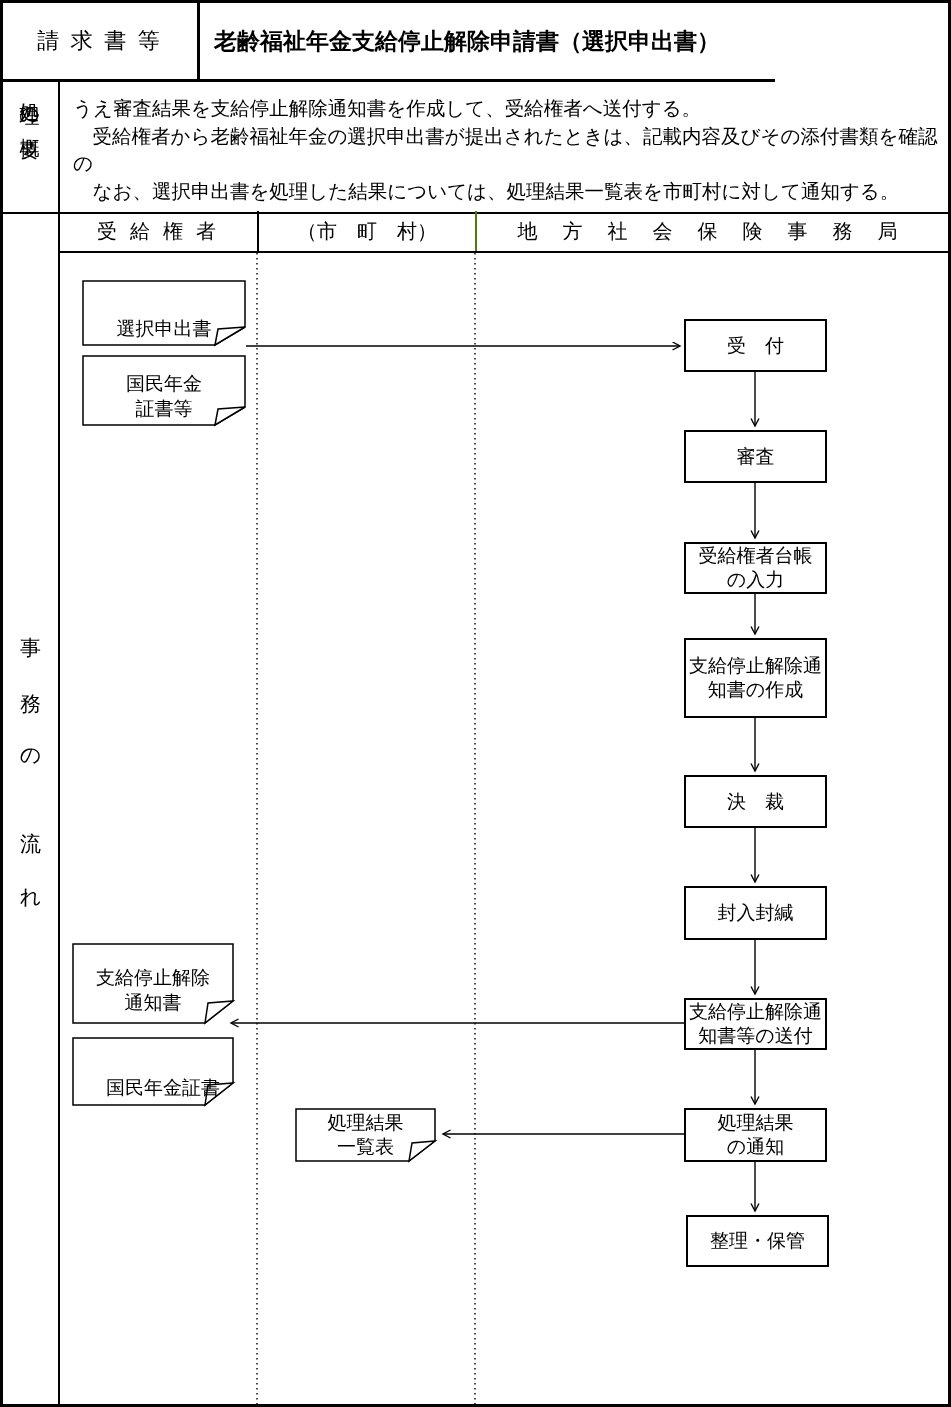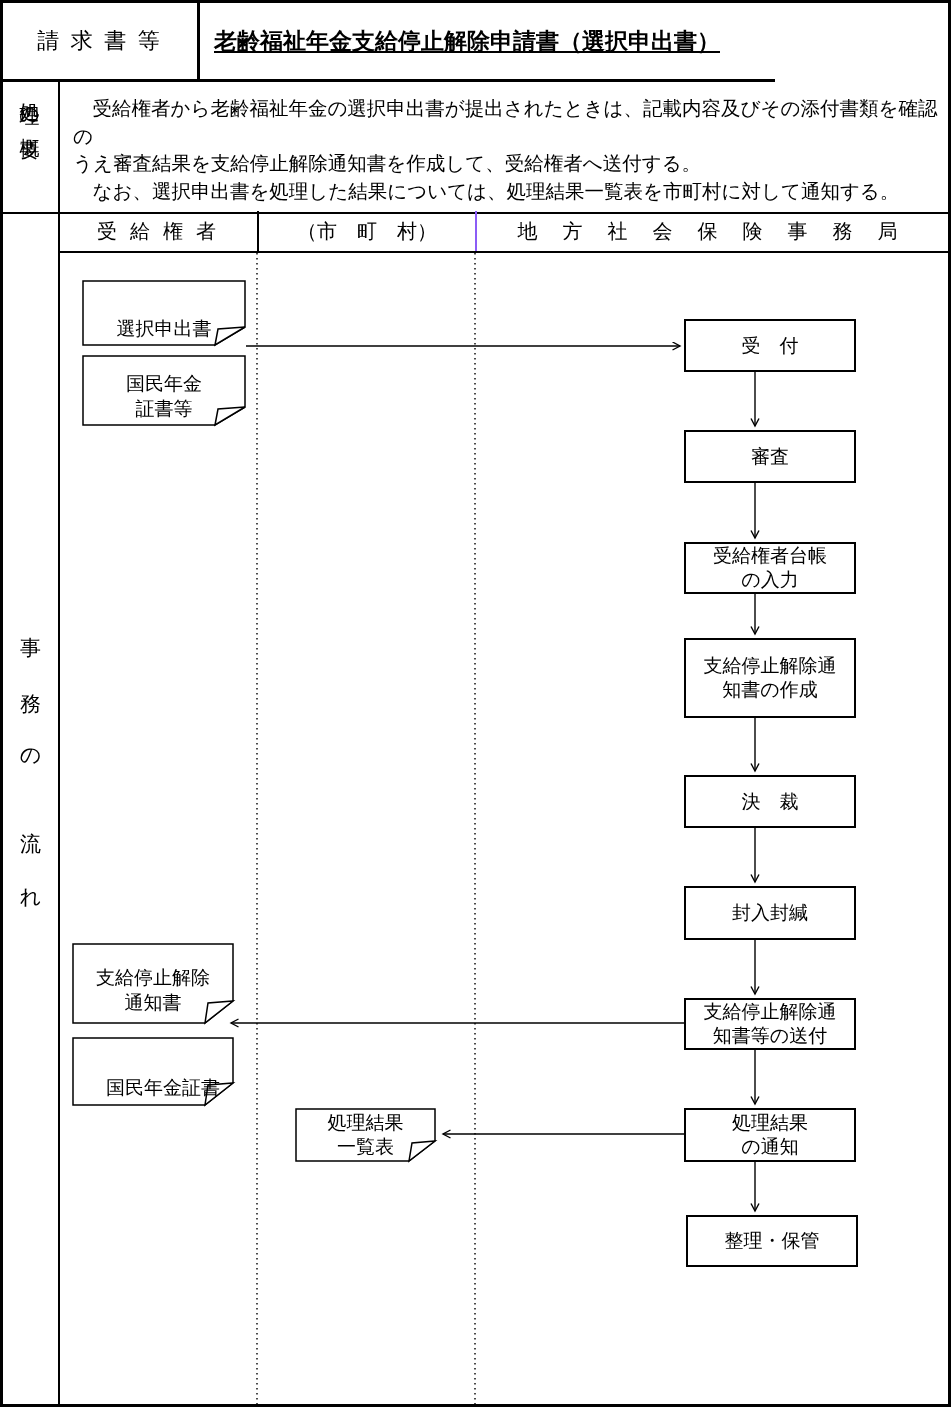--- a/index.html
+++ b/index.html
@@ -8,47 +8,47 @@
   .page {
     position:relative; width:951px; height:1407px; box-sizing:border-box;
     border:3px solid #000; background:#fff; overflow:hidden;
   }
   
   .banner { position:absolute; left:0; top:0; width:772px; height:76px;
     border-bottom:3px solid #000; display:flex;justify-content:center; }
   .banner-cat { width:194px; border-right:3px solid #000; display:flex;
     align-items:center; justify-content:center; font-size:22px; letter-spacing:3px; }
   .banner-title { flex:1; display:flex; align-items:center; padding-left:14px;
-    font-size:23px; font-weight:bold; font-family:"Liberation Sans","DejaVu Sans",sans-serif;text-decoration:underline; }
+    font-size:23px; font-weight:bold; font-family:"Liberation Sans","DejaVu Sans",sans-serif; }
   
   .summary-row { position:absolute; left:0; top:79px; width:945px; height:132px;
     box-sizing:border-box; border-bottom:2px solid #000; }
   .summary-label-cell { position:absolute; left:0; top:0; width:57px; height:100%;
     box-sizing:border-box; border-right:2px solid #000; }
   .v-label { writing-mode:vertical-rl; text-orientation:upright;
     position:absolute; left:50%; transform:translateX(-50%); }
   .summary-label-cell .v-label { top:5px; font-size:20px; letter-spacing:4px; }
   .summary-text { position:absolute; left:70px; top:13px; width:868px;
     font-size:19.5px; line-height:27.5px; }
   
   .colhead-row { position:absolute; left:57px; top:208px; width:888px; height:42px;
     box-sizing:border-box; border-bottom:2px solid #000; display:flex; }
   .colhead { display:flex; align-items:center; justify-content:center;
     font-size:20px; box-sizing:border-box; }
   .colhead.c1 { width:197px; letter-spacing:4px; }
   .colhead.c2 { width:218px; border-left:2px solid #000; }
-  .colhead.c3 { flex:1; border-left:2px solid #8b5cf6; letter-spacing:10px; }
+  .colhead.c3 { flex:1; border-left:2px solid #4d7c0f; letter-spacing:10px; }
   
   .flow-label-cell { position:absolute; left:0; top:208px; width:57px; height:1193px;
     box-sizing:border-box; border-right:2px solid #000; }
   .flow-label-cell .v-label { top:409px; font-size:21px; letter-spacing:57px; }
   
   svg.overlay { position:absolute; left:0; top:0; width:945px; height:1401px; }
   
-  .pbox { position:absolute; width:172px; box-sizing:border-box;
+  .pbox { position:absolute; width:143px; box-sizing:border-box;
     border:2px solid #000; background:#fff;
     display:flex; flex-direction:column; align-items:center; justify-content:center;
     font-size:19px; line-height:24px; text-align:center; }
   .doctext { position:absolute; display:flex; flex-direction:column;
     align-items:center; justify-content:flex-end;
     font-size:19px; line-height:25px; text-align:center; }
 </style>
 </head>
 <body>
 
@@ -100,22 +100,22 @@
     <div class="banner-title">
       <span>老齢福祉年金支給停止解除申請書（選択申出書）</span>
     </div>
   </div>
 
   <div class="summary-row">
     <div class="summary-label-cell">
       <div class="v-label">処理の概要</div>
     </div>
     <div class="summary-text">
+      <div>うえ審査結果を支給停止解除通知書を作成して、受給権者へ送付する。</div>
       <div>　受給権者から老齢福祉年金の選択申出書が提出されたときは、記載内容及びその添付書類を確認の</div>
-      <div>うえ審査結果を支給停止解除通知書を作成して、受給権者へ送付する。</div>
       <div>　なお、選択申出書を処理した結果については、処理結果一覧表を市町村に対して通知する。</div>
     </div>
   </div>
 
   <div class="colhead-row">
     <div class="colhead c1">受 給 権 者</div>
     <div class="colhead c2">（市　町　村）</div>
     <div class="colhead c3">地 方 社 会 保 険 事 務 局</div>
   </div>
 

